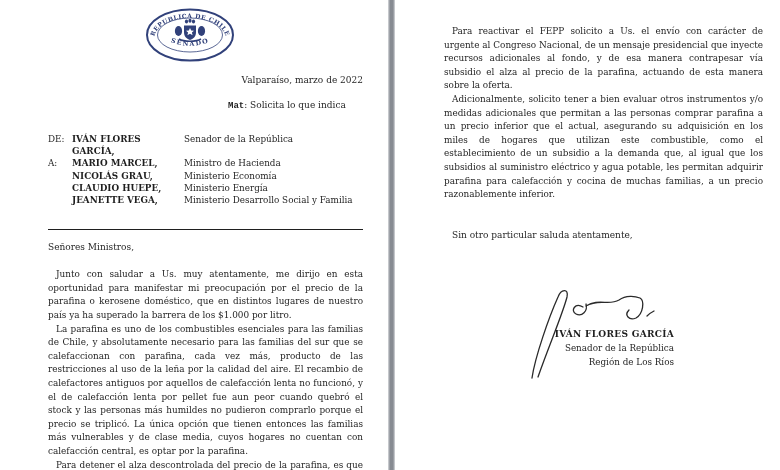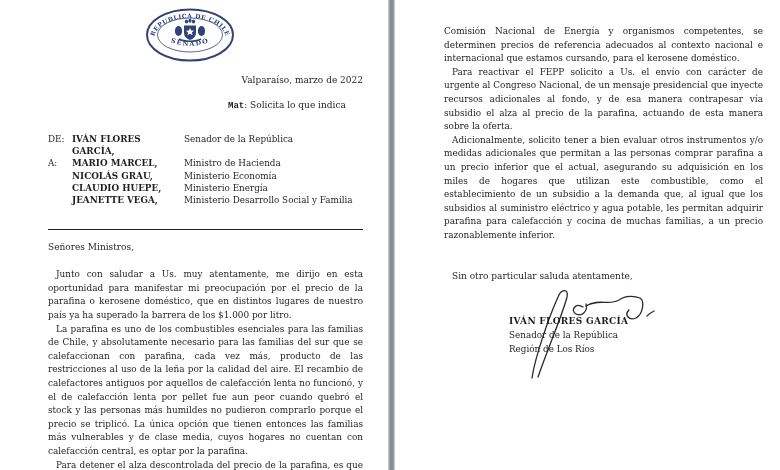--- a/index.html
+++ b/index.html
@@ -18,21 +18,21 @@
   .recipients{margin-top:22px;border-bottom:1.5px solid #1f1f1f;padding-bottom:23px;
               display:grid;grid-template-columns:24px 112px 1fr;
               font-size:8.8px;line-height:12.2px;}
   .recipients .name{font-weight:bold;}
   .salutation{margin-top:12px;font-size:9px;}
   .bodytext p{font-size:8.9px;line-height:13.6px;margin:0;text-align:justify;
               text-indent:8px;}
   .page1 .bodytext{margin-top:16px;}
   .closing{margin-top:28px;font-size:9px;text-indent:8px;}
   .sig-svg{position:absolute;left:130px;top:285px;}
-  .sig-block{position:absolute;left:114px;top:316px;width:165px;text-align:left;}
+  .sig-block{position:absolute;left:114px;top:329px;width:165px;text-align:right;}
   .sig-name{font-size:9px;font-weight:bold;letter-spacing:.3px;}
   .sig-title{font-size:8.8px;margin-top:4px;}
   .sig-region{font-size:8.8px;margin-top:4px;}
 </style>
 </head>
 <body>
 
 <div class="viewer">
 
   <div class="page page1">
@@ -94,21 +94,20 @@
       <p>Junto con saludar a Us. muy atentamente, me dirijo en esta oportunidad para manifestar mi preocupación por el precio de la parafina o kerosene doméstico, que en distintos lugares de nuestro país ya ha superado la barrera de los $1.000 por litro.</p>
       <p>La parafina es uno de los combustibles esenciales para las familias de Chile, y absolutamente necesario para las familias del sur que se calefaccionan con parafina, cada vez más, producto de las restricciones al uso de la leña por la calidad del aire. El recambio de calefactores antiguos por aquellos de calefacción lenta no funcionó, y el de calefacción lenta por pellet fue aun peor cuando quebró el stock y las personas más humildes no pudieron comprarlo porque el precio se triplicó. La única opción que tienen entonces las familias más vulnerables y de clase media, cuyos hogares no cuentan con calefacción central, es optar por la parafina.</p>
       <p>Para detener el alza descontrolada del precio de la parafina, es que solicito a Us. tengan a bien reactivar de manera urgente e inmediata el Fondo de Estabilización de Precios del Petróleo (FEPP), y a través de la</p>
     </div>
   </div>
 
   <div class="divider"></div>
 
   <div class="page page2">
     <div class="bodytext">
-      <p style="text-indent:0">Comisión Nacional de Energía y organismos competentes, se determinen precios de referencia adecuados al contexto nacional e internacional que estamos cursando, para el kerosene doméstico.</p>
       <p>Para reactivar el FEPP solicito a Us. el envío con carácter de urgente al Congreso Nacional, de un mensaje presidencial que inyecte recursos adicionales al fondo, y de esa manera contrapesar vía subsidio el alza al precio de la parafina, actuando de esta manera sobre la oferta.</p>
       <p>Adicionalmente, solicito tener a bien evaluar otros instrumentos y/o medidas adicionales que permitan a las personas comprar parafina a un precio inferior que el actual, asegurando su adquisición en los miles de hogares que utilizan este combustible, como el establecimiento de un subsidio a la demanda que, al igual que los subsidios al suministro eléctrico y agua potable, les permitan adquirir parafina para calefacción y cocina de muchas familias, a un precio razonablemente inferior.</p>
     </div>
 
     <div class="closing">Sin otro particular saluda atentamente,</div>
 
     <svg class="sig-svg" width="140" height="100" viewBox="0 0 140 100">
       <g fill="none" stroke="#2a2a2a" stroke-width="1.3" stroke-linecap="round">
         <path d="M 7,93 C 10,72 24,32 33,12 C 36,4 44,3 42,12 C 38,28 25,58 13,92"></path>
         <path d="M 58,22 C 50,17 45,26 51,29 C 57,32 63,26 61,19"></path>

